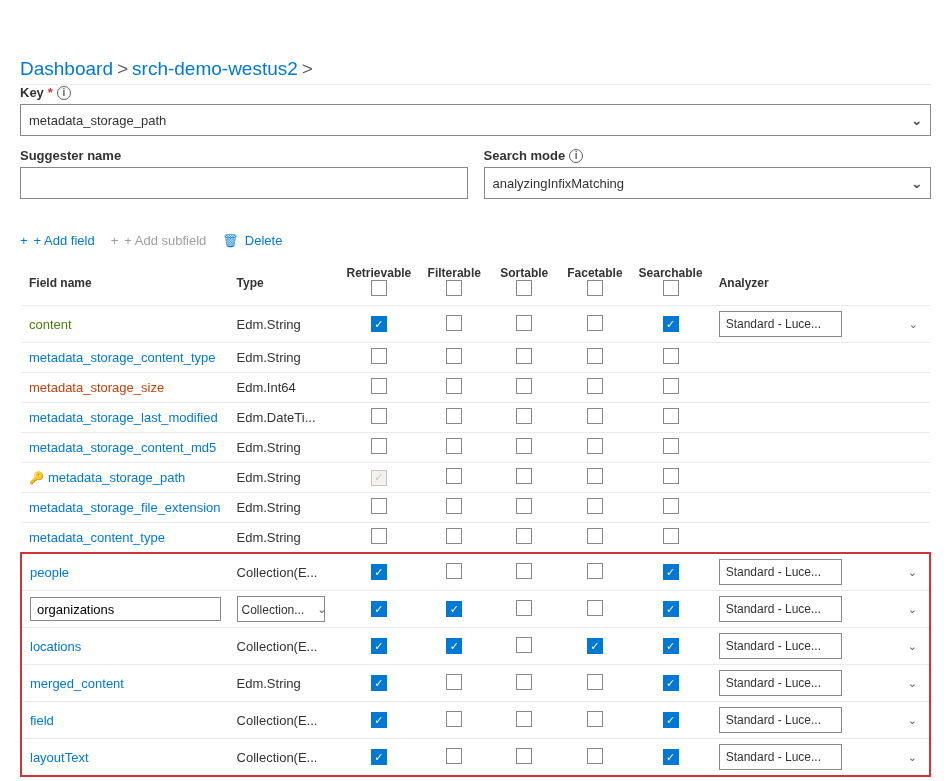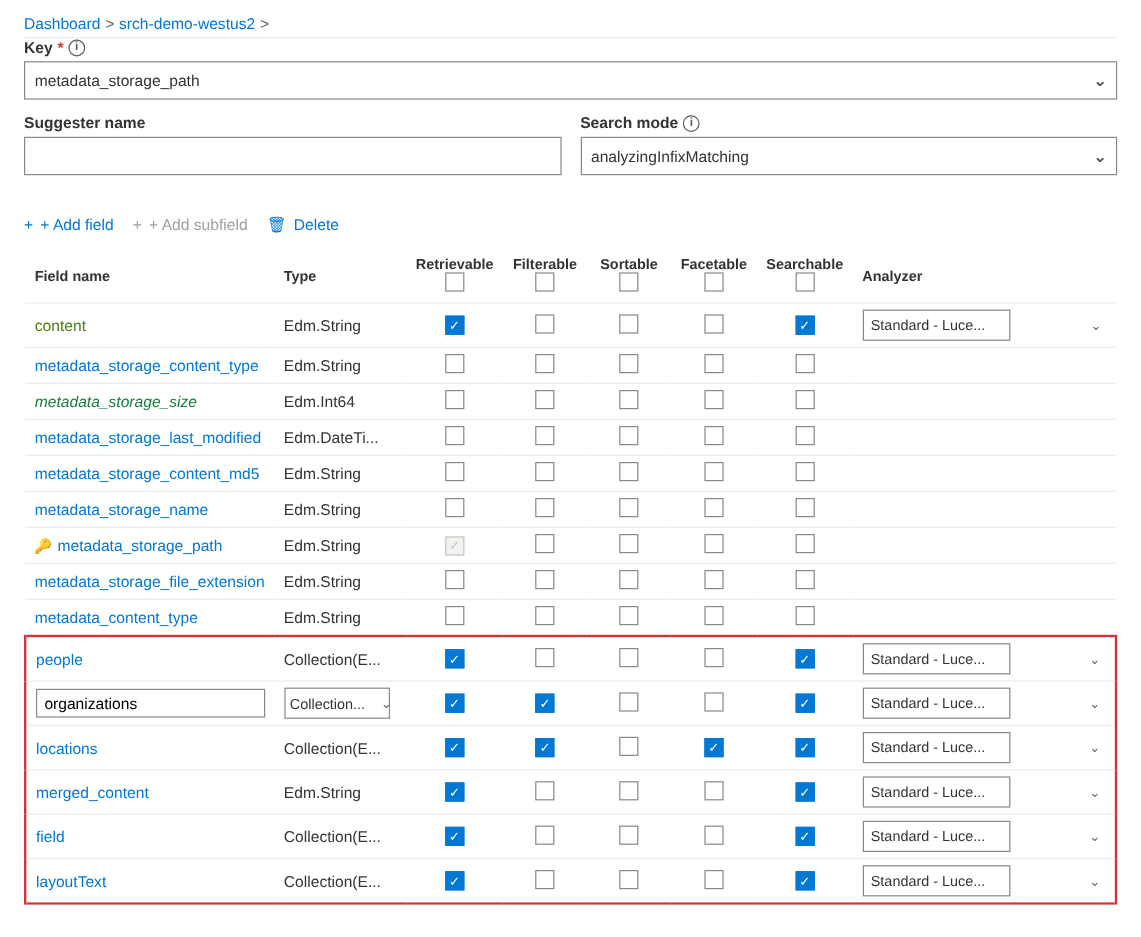--- a/index.html
+++ b/index.html
@@ -11,25 +11,26 @@
     }
     .page-container {
       width: 951px;
       min-height: 781px;
       background: #fff;
       padding: 0;
       position: relative;
     }
     .breadcrumb {
       padding: 12px 36px 4px 20px;
-      font-size: 13px;
+      font-size: 19px;
       color: #0078d4;
       display: flex;
       align-items: center;
       gap: 4px;
+      margin-top: 46px;
     }
     .breadcrumb span { color: #605e5c; }
     .breadcrumb a { color: #0078d4; text-decoration: none; }
     .breadcrumb .separator { color: #605e5c; }
     .header {
       padding: 4px 20px 16px 20px;
       display: flex;
       align-items: center;
       justify-content: space-between;
     }
@@ -286,51 +287,41 @@
             <td><a style="color: rgb(0, 120, 212); cursor: pointer;">metadata_storage_content_type</a></td>
             <td><span>Edm.String</span></td>
             <td style="text-align: center;"><div style="width: 16px; height: 16px; border: 1px solid rgb(138, 136, 134); display: inline-flex; align-items: center; justify-content: center; background: rgb(255, 255, 255); cursor: pointer;"></div></td>
             <td style="text-align: center;"><div style="width: 16px; height: 16px; border: 1px solid rgb(138, 136, 134); display: inline-flex; align-items: center; justify-content: center; background: rgb(255, 255, 255); cursor: pointer;"></div></td>
             <td style="text-align: center;"><div style="width: 16px; height: 16px; border: 1px solid rgb(138, 136, 134); display: inline-flex; align-items: center; justify-content: center; background: rgb(255, 255, 255); cursor: pointer;"></div></td>
             <td style="text-align: center;"><div style="width: 16px; height: 16px; border: 1px solid rgb(138, 136, 134); display: inline-flex; align-items: center; justify-content: center; background: rgb(255, 255, 255); cursor: pointer;"></div></td>
             <td style="text-align: center;"><div style="width: 16px; height: 16px; border: 1px solid rgb(138, 136, 134); display: inline-flex; align-items: center; justify-content: center; background: rgb(255, 255, 255); cursor: pointer;"></div></td>
             <td></td>
           </tr>
           <tr>
-            <td><a style="color: #15803d; cursor: pointer; font-style: italic;">metadata_storage_size</a></td>
+            <td><a style="color: #c2410c; cursor: pointer;">metadata_storage_size</a></td>
             <td><span>Edm.Int64</span></td>
             <td style="text-align: center;"><div style="width: 16px; height: 16px; border: 1px solid rgb(138, 136, 134); display: inline-flex; align-items: center; justify-content: center; background: rgb(255, 255, 255); cursor: pointer;"></div></td>
             <td style="text-align: center;"><div style="width: 16px; height: 16px; border: 1px solid rgb(138, 136, 134); display: inline-flex; align-items: center; justify-content: center; background: rgb(255, 255, 255); cursor: pointer;"></div></td>
             <td style="text-align: center;"><div style="width: 16px; height: 16px; border: 1px solid rgb(138, 136, 134); display: inline-flex; align-items: center; justify-content: center; background: rgb(255, 255, 255); cursor: pointer;"></div></td>
             <td style="text-align: center;"><div style="width: 16px; height: 16px; border: 1px solid rgb(138, 136, 134); display: inline-flex; align-items: center; justify-content: center; background: rgb(255, 255, 255); cursor: pointer;"></div></td>
             <td style="text-align: center;"><div style="width: 16px; height: 16px; border: 1px solid rgb(138, 136, 134); display: inline-flex; align-items: center; justify-content: center; background: rgb(255, 255, 255); cursor: pointer;"></div></td>
             <td></td>
           </tr>
           <tr>
             <td><a style="color: rgb(0, 120, 212); cursor: pointer;">metadata_storage_last_modified</a></td>
             <td><span>Edm.DateTi...</span></td>
             <td style="text-align: center;"><div style="width: 16px; height: 16px; border: 1px solid rgb(138, 136, 134); display: inline-flex; align-items: center; justify-content: center; background: rgb(255, 255, 255); cursor: pointer;"></div></td>
             <td style="text-align: center;"><div style="width: 16px; height: 16px; border: 1px solid rgb(138, 136, 134); display: inline-flex; align-items: center; justify-content: center; background: rgb(255, 255, 255); cursor: pointer;"></div></td>
             <td style="text-align: center;"><div style="width: 16px; height: 16px; border: 1px solid rgb(138, 136, 134); display: inline-flex; align-items: center; justify-content: center; background: rgb(255, 255, 255); cursor: pointer;"></div></td>
             <td style="text-align: center;"><div style="width: 16px; height: 16px; border: 1px solid rgb(138, 136, 134); display: inline-flex; align-items: center; justify-content: center; background: rgb(255, 255, 255); cursor: pointer;"></div></td>
             <td style="text-align: center;"><div style="width: 16px; height: 16px; border: 1px solid rgb(138, 136, 134); display: inline-flex; align-items: center; justify-content: center; background: rgb(255, 255, 255); cursor: pointer;"></div></td>
             <td></td>
           </tr>
           <tr>
             <td><a style="color: rgb(0, 120, 212); cursor: pointer;">metadata_storage_content_md5</a></td>
-            <td><span>Edm.String</span></td>
-            <td style="text-align: center;"><div style="width: 16px; height: 16px; border: 1px solid rgb(138, 136, 134); display: inline-flex; align-items: center; justify-content: center; background: rgb(255, 255, 255); cursor: pointer;"></div></td>
-            <td style="text-align: center;"><div style="width: 16px; height: 16px; border: 1px solid rgb(138, 136, 134); display: inline-flex; align-items: center; justify-content: center; background: rgb(255, 255, 255); cursor: pointer;"></div></td>
-            <td style="text-align: center;"><div style="width: 16px; height: 16px; border: 1px solid rgb(138, 136, 134); display: inline-flex; align-items: center; justify-content: center; background: rgb(255, 255, 255); cursor: pointer;"></div></td>
-            <td style="text-align: center;"><div style="width: 16px; height: 16px; border: 1px solid rgb(138, 136, 134); display: inline-flex; align-items: center; justify-content: center; background: rgb(255, 255, 255); cursor: pointer;"></div></td>
-            <td style="text-align: center;"><div style="width: 16px; height: 16px; border: 1px solid rgb(138, 136, 134); display: inline-flex; align-items: center; justify-content: center; background: rgb(255, 255, 255); cursor: pointer;"></div></td>
-            <td></td>
-          </tr>
-          <tr>
-            <td><a style="color: rgb(0, 120, 212); cursor: pointer;">metadata_storage_name</a></td>
             <td><span>Edm.String</span></td>
             <td style="text-align: center;"><div style="width: 16px; height: 16px; border: 1px solid rgb(138, 136, 134); display: inline-flex; align-items: center; justify-content: center; background: rgb(255, 255, 255); cursor: pointer;"></div></td>
             <td style="text-align: center;"><div style="width: 16px; height: 16px; border: 1px solid rgb(138, 136, 134); display: inline-flex; align-items: center; justify-content: center; background: rgb(255, 255, 255); cursor: pointer;"></div></td>
             <td style="text-align: center;"><div style="width: 16px; height: 16px; border: 1px solid rgb(138, 136, 134); display: inline-flex; align-items: center; justify-content: center; background: rgb(255, 255, 255); cursor: pointer;"></div></td>
             <td style="text-align: center;"><div style="width: 16px; height: 16px; border: 1px solid rgb(138, 136, 134); display: inline-flex; align-items: center; justify-content: center; background: rgb(255, 255, 255); cursor: pointer;"></div></td>
             <td style="text-align: center;"><div style="width: 16px; height: 16px; border: 1px solid rgb(138, 136, 134); display: inline-flex; align-items: center; justify-content: center; background: rgb(255, 255, 255); cursor: pointer;"></div></td>
             <td></td>
           </tr>
           <tr>
             <td>

